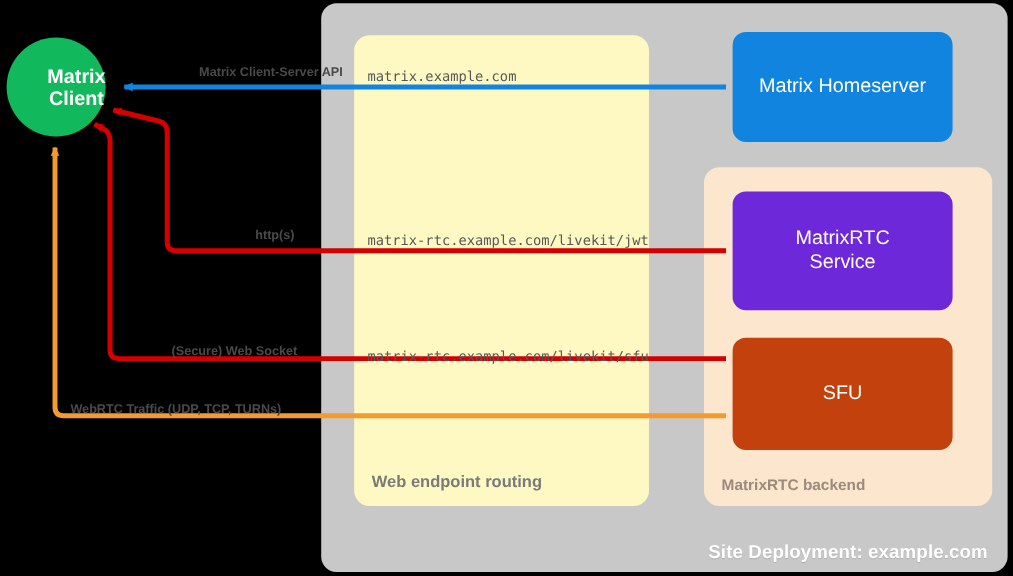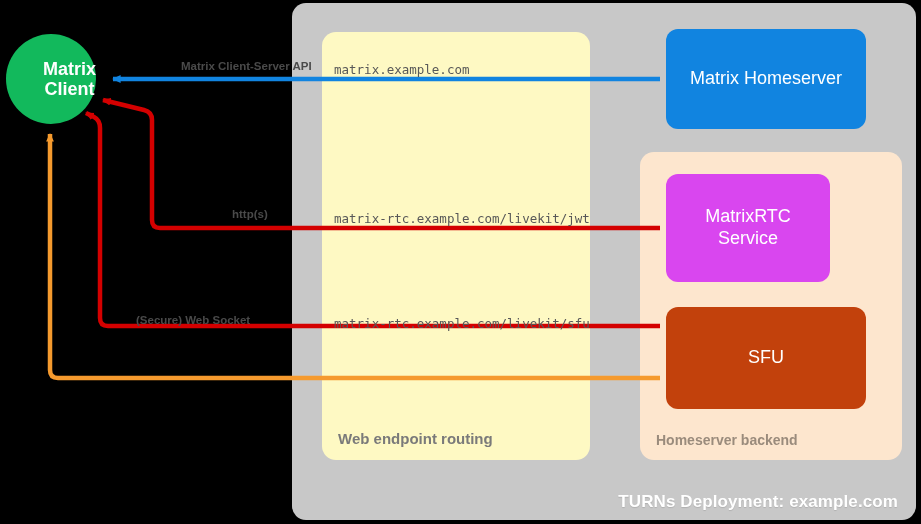--- a/index.html
+++ b/index.html
@@ -38,53 +38,53 @@
     position:absolute;left:6px;top:34px;width:90px;height:90px;border-radius:50%;
     background:#12b95c;color:#fff;display:flex;align-items:center;justify-content:flex-end;
     text-align:center;font-size:18px;font-weight:bold;line-height:1.12;
   }
   .node{
     position:absolute;border-radius:12px;color:#fff;display:flex;
     align-items:center;justify-content:center;text-align:center;
     font-size:18px;font-weight:normal;line-height:1.22;
   }
   .homeserver{left:666px;top:29px;width:200px;height:100px;background:#1184e0;}
-  .authsvc{left:666px;top:174px;width:164px;height:108px;background:#d946ef;}
+  .authsvc{left:666px;top:174px;width:200px;height:108px;background:#6d28d9;}
   .sfu{left:666px;top:307px;width:200px;height:102px;background:#c2410c;}
 
   
   #wires{position:absolute;left:0;top:0;width:921px;height:524px;}
 
   
   .lbl{position:absolute;font-size:11.5px;font-weight:bold;color:#4a4a4a;white-space:nowrap;}
   .lbl-cs{left:133px;top:60px;margin-left:48px;}
   .lbl-http{left:232px;top:208px;}
-  .lbl-ws{left:136px;top:314px;}
+  .lbl-ws{left:156px;top:314px;}
   .lbl-webrtc{left:64px;top:366px;}
 
   .url{position:absolute;font-family:"DejaVu Sans Mono",monospace;font-size:12.5px;color:#585858;white-space:nowrap;}
   .url-1{left:334px;top:62px;}
   .url-2{left:334px;top:211px;}
   .url-3{left:334px;top:316px;text-align:center;}
 </style>
 </head>
 <body>
 
 <div id="stage">
 
   <div class="site-box">
-    <div class="site-label">TURNs Deployment: example.com</div>
+    <div class="site-label">Site Deployment: example.com</div>
   </div>
 
   <div class="routing-box">
     <div class="routing-label">Web endpoint routing</div>
   </div>
 
   <div class="backend-box">
-    <div class="backend-label">Homeserver backend</div>
+    <div class="backend-label">MatrixRTC backend</div>
   </div>
 
   <svg id="wires" viewBox="0 0 921 524">
     <defs>
       <marker id="ah-blue" markerWidth="9" markerHeight="9" refX="7.6" refY="4.5" orient="auto" markerUnits="userSpaceOnUse">
         <path d="M0,0.6 L8.5,4.5 L0,8.4 z" fill="#1184e0"></path>
       </marker>
       <marker id="ah-red" markerWidth="9" markerHeight="9" refX="7.6" refY="4.5" orient="auto" markerUnits="userSpaceOnUse">
         <path d="M0,0.6 L8.5,4.5 L0,8.4 z" fill="#d40000"></path>
       </marker>
@@ -120,18 +120,19 @@
     </div>
   </div>
 
   <div class="node sfu">
     <span>SFU</span>
   </div>
 
   <div class="lbl lbl-cs">Matrix Client-Server API</div>
   <div class="lbl lbl-http">http(s)</div>
   <div class="lbl lbl-ws">(Secure) Web Socket</div>
+  <div class="lbl lbl-webrtc">WebRTC Traffic (UDP, TCP, TURNs)</div>
 
   <div class="url url-2">matrix-rtc.example.com/livekit/jwt</div>
   <div class="url url-1">matrix.example.com</div>
   <div class="url url-3">matrix-rtc.example.com/livekit/sfu</div>
 
 </div>
 
 </body></html>

